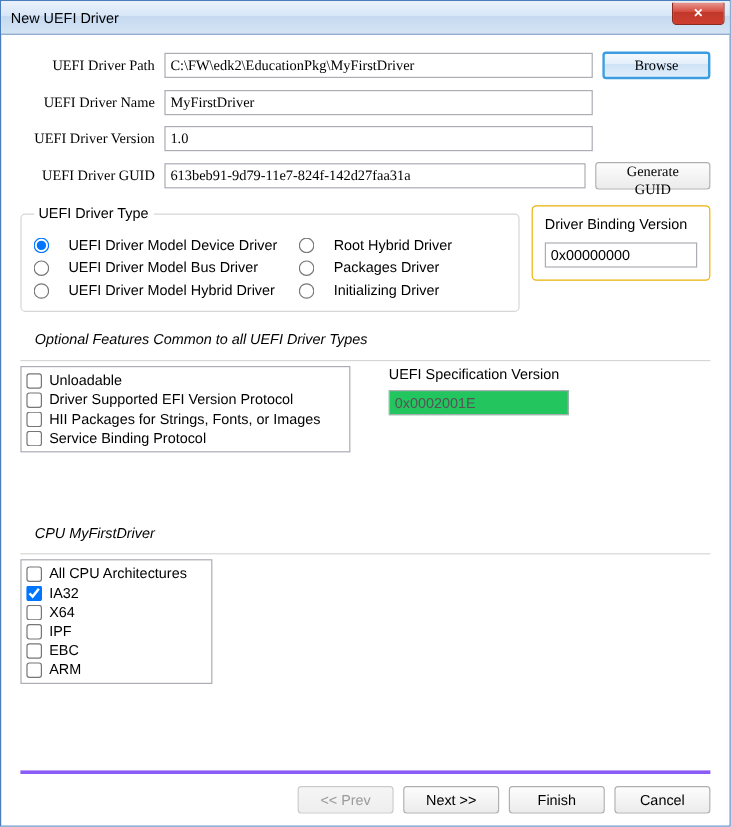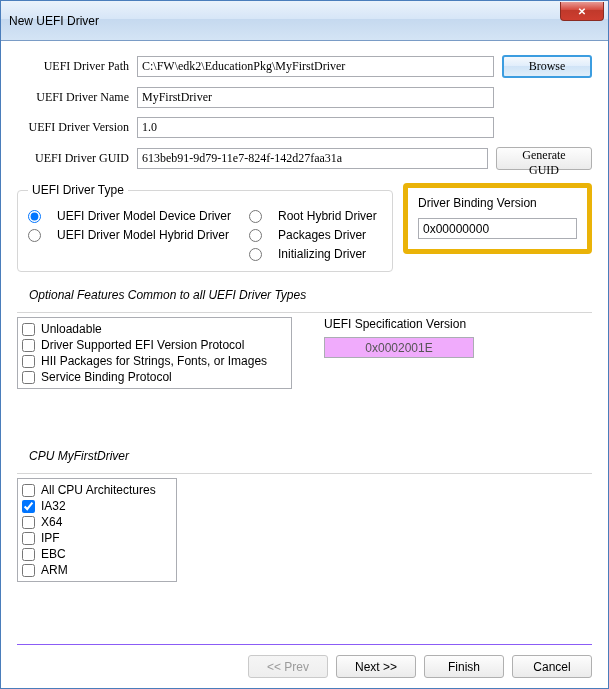--- a/index.html
+++ b/index.html
@@ -13,21 +13,21 @@
 }
 .window {
   width: 609px;
   height: 689px;
   border: 1px solid #4a7dbb;
   background: #fff;
   display: flex;
   flex-direction: column;
 }
 .titlebar {
-  height: 40px;
+  height: 28px;
   background: linear-gradient(to bottom, #eaf2fb 0%, #d7e6f7 45%, #c5d9ef 46%, #d4e4f5 100%);
   border-bottom: 1px solid #7a9cc6;
   display: flex;
   align-items: center;
   padding: 0 0 0 8px;
   position: relative;
 }
 .titlebar-title { color: #000; font-size: 12px; }
 .close-btn {
   position: absolute;
@@ -68,23 +68,22 @@
 .text-input {
   flex: 1;
   height: 21px;
   border: 1px solid #abadb3;
   padding: 0 4px;
   font-family: inherit;
   font-size: 12px;
   background: #fff;
 }
 .text-input[readonly] {
-  background: #f0abfc;
+  background: #22c55e;
   color: #555;
-  text-align: center;
 }
 .btn {
   height: 23px;
   padding: 0 12px;
   border: 1px solid #9cb4cc;
   background: linear-gradient(to bottom, #f5f9fd 0%, #e2eefb 45%, #cfe3f6 46%, #e0eefa 100%);
   border-radius: 3px;
   font-family: inherit;
   font-size: 12px;
   cursor: pointer;
@@ -125,24 +124,24 @@
 }
 .radio-col { display: flex; flex-direction: column; gap: 5px; }
 .radio-item {
   display: flex;
   align-items: center;
   gap: 16px;
   font-size: 12px;
 }
 .radio-item input[type="radio"] { margin: 0; }
 .binding-box {
-  border: 5px solid #eab308;
+  border: 1px solid #eab308;
   border-radius: 4px;
   padding: 8px 10px 10px 10px;
-  width: 189px;
+  width: 149px;
 }
 .binding-label { margin-bottom: 8px; display: block; }
 .binding-input { width: 100%; }
 .section-label { margin: 16px 0 6px 12px; display: block; font-style: italic; }
 .divider { border: none; border-top: 1px solid #d6d6d6; margin: 4px 0; }
 .features-row { display: flex; gap: 32px; align-items: flex-start; }
 .check-list {
   border: 1px solid #abadb3;
   background: #fff;
   padding: 3px 4px;
@@ -160,21 +159,21 @@
 .spec-label { margin-bottom: 6px; display: block; }
 .spec-input { width: 150px; }
 .arch-list {
   border: 1px solid #abadb3;
   background: #fff;
   padding: 3px 4px;
   width: 160px;
 }
 .footer {
   margin-top: auto;
-  border-top: 1px solid #8b5cf6;
+  border-top: 3px solid #8b5cf6;
   padding-top: 10px;
   display: flex;
   justify-content: flex-end;
   gap: 8px;
 }
 .footer .btn { width: 80px; }
 .spacer-path { width: 300px; }
 </style>
 </head>
 <body>
@@ -214,20 +213,24 @@
     </div>
 
     <div class="group-row">
       <fieldset class="driver-type">
         <legend>UEFI Driver Type</legend>
         <div class="radio-grid">
           <div class="radio-col">
             <label class="radio-item">
               <input type="radio" name="dt" checked="" style="">
               <span>UEFI Driver Model Device Driver</span>
+            </label>
+            <label class="radio-item">
+              <input type="radio" name="dt" style="">
+              <span>UEFI Driver Model Bus Driver</span>
             </label>
             <label class="radio-item">
               <input type="radio" name="dt" style="">
               <span>UEFI Driver Model Hybrid Driver</span>
             </label>
           </div>
           <div class="radio-col">
             <label class="radio-item">
               <input type="radio" name="dt" style="">
               <span>Root Hybrid Driver</span>

